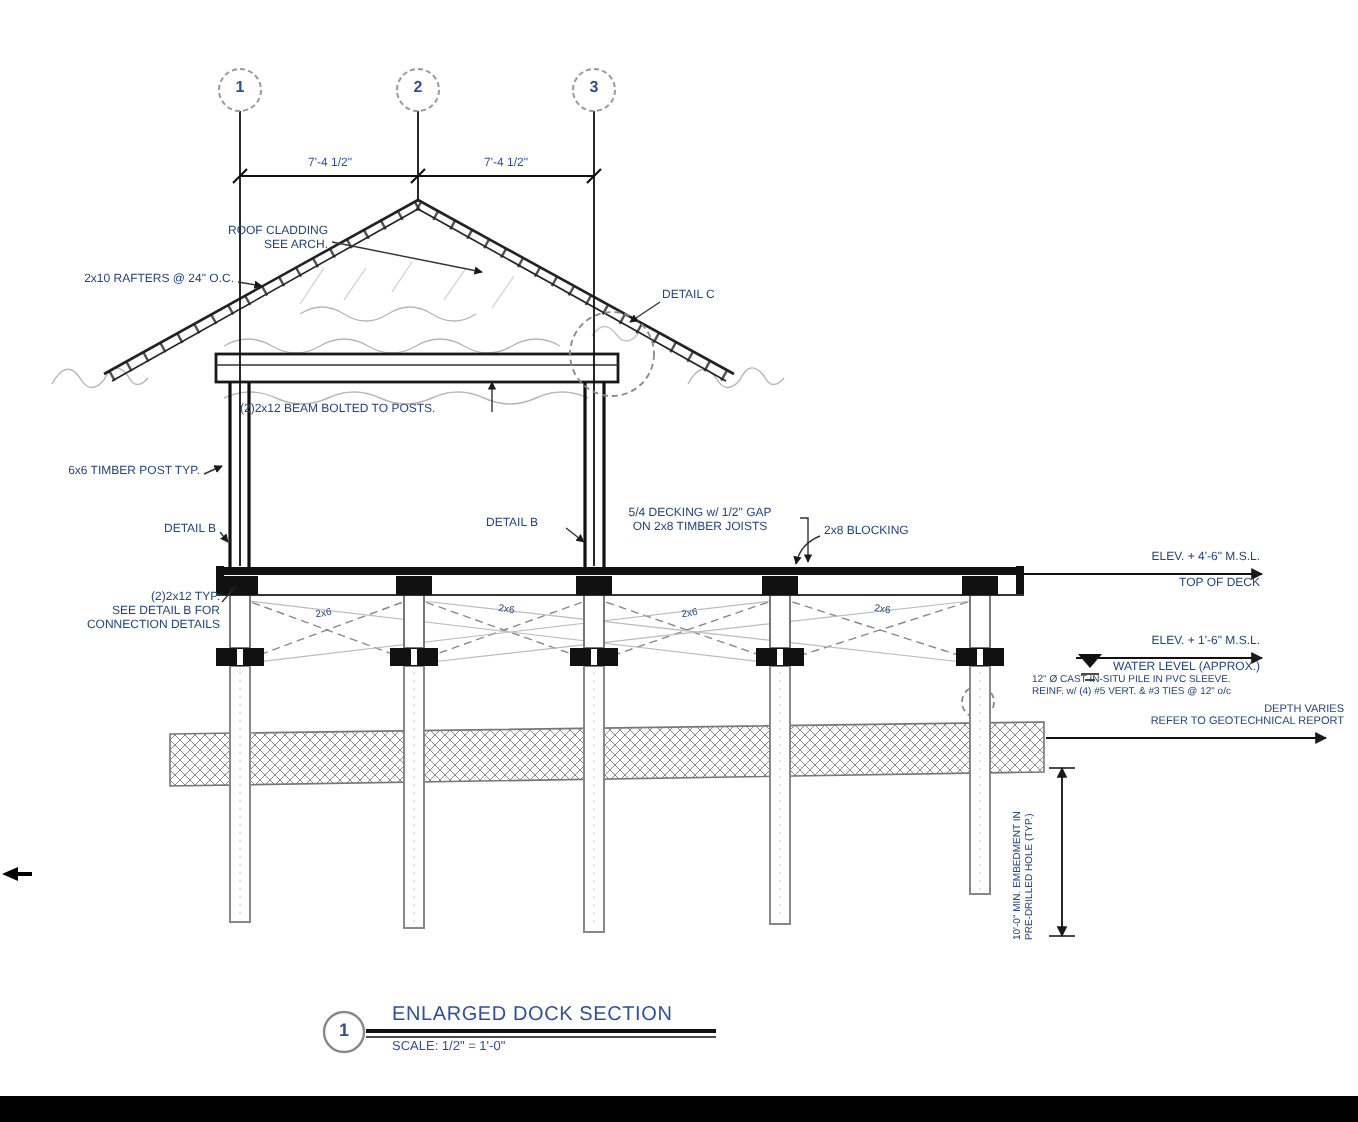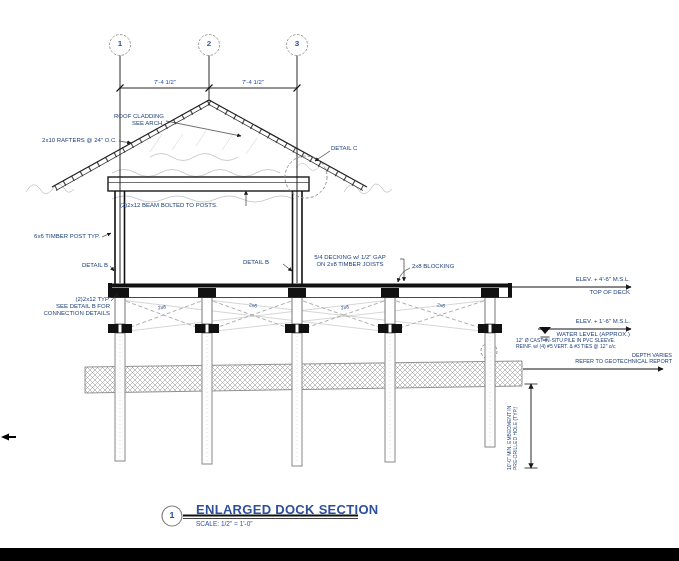--- a/index.html
+++ b/index.html
@@ -6,21 +6,21 @@
   #canvas{position:relative;width:679px;height:561px;background:#fff;overflow:hidden;
           font-family:"Liberation Sans",sans-serif;}
   svg{position:absolute;left:0;top:0;}
   .lbl{position:absolute;font-size:6px;line-height:1.18;color:#24457e;white-space:pre-line;}
   .r{text-align:right;}
   .c{text-align:center;}
   .tiny{font-size:5px;}
   .dim{color:#2d4f9e;}
   .bubble-num{position:absolute;width:16px;text-align:center;font-size:8px;font-weight:bold;color:#2d4f9e;}
   .vert{transform-origin:0 0;transform:rotate(-90deg);font-size:5px;line-height:1.25;}
-  .title-txt{position:absolute;font-size:13px;font-weight:bold;letter-spacing:.3px;color:#2d4f9e;white-space:nowrap;}
+  .title-txt{position:absolute;font-size:10px;font-weight:normal;letter-spacing:.3px;color:#2d4f9e;white-space:nowrap;}
   .scale-txt{position:absolute;font-size:6.5px;color:#2d4f9e;white-space:nowrap;}
   .bottom-bar{position:absolute;left:0;top:548px;width:679px;height:13px;background:#000;}
 </style>
 </head>
 <body>
 
 <div id="canvas">
 
   <svg width="679" height="561" viewBox="0 0 679 561">
     <defs>

